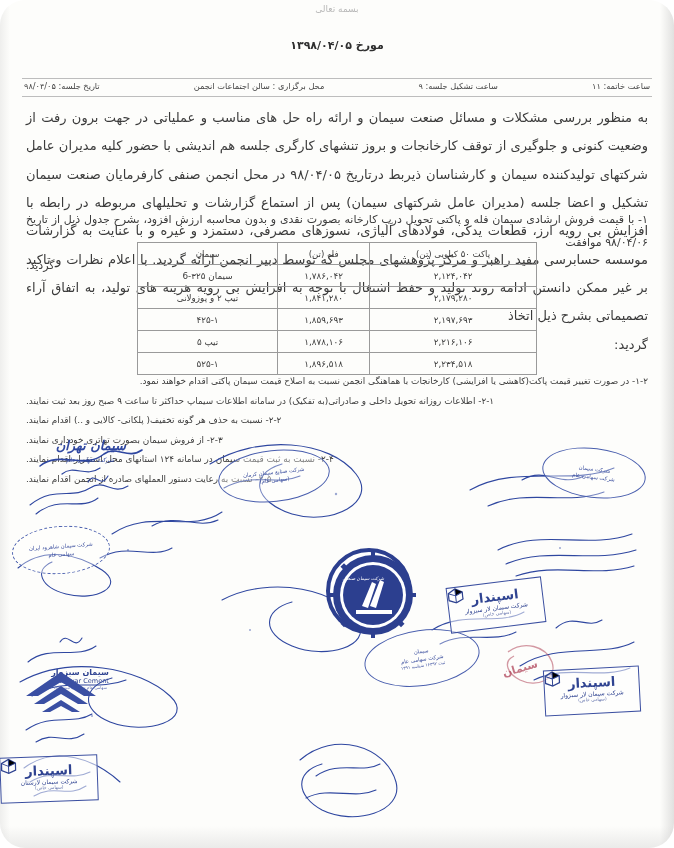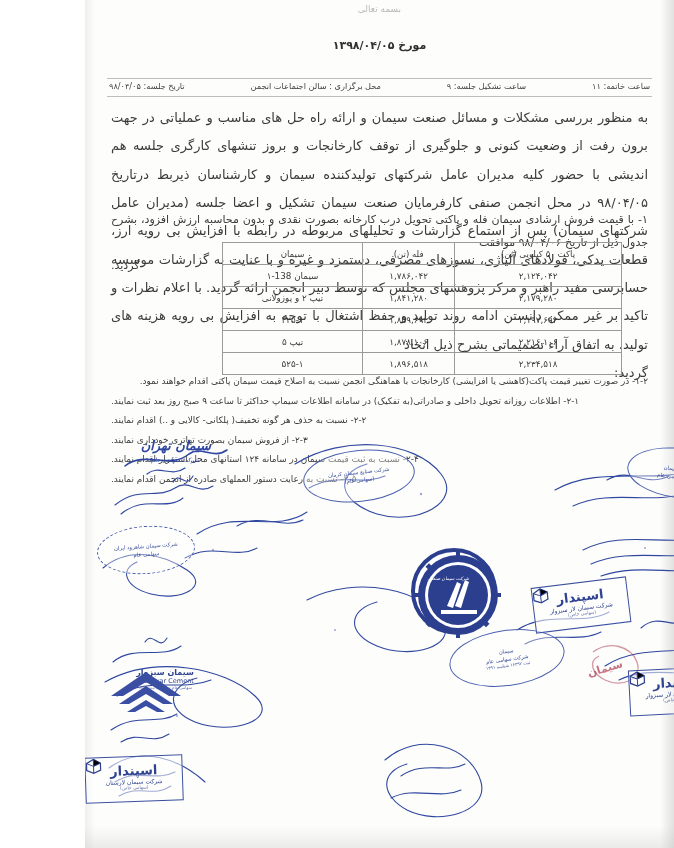--- a/index.html
+++ b/index.html
@@ -2,27 +2,28 @@
 <html lang="fa" dir="rtl"><head>
 <meta charset="utf-8">
 <style>
   html, body {
     margin: 0;
     padding: 0;
     background: #ffffff;
   }
   .page {
     position: relative;
-    width: 589px;
+    width: 674px;
     height: 848px;
     background: #fdfdfb;
     overflow: hidden;
     font-family: "DejaVu Sans", "Liberation Sans", sans-serif;
     color: #3a3a3a;
     direction: rtl;
+    border-radius: 25px;
   }
   
   .scan-shadow-r {
     position: absolute; top: 0; right: 0; width: 14px; height: 100%;
     background: linear-gradient(to left, rgba(190,190,190,.45), rgba(255,255,255,0));
     pointer-events: none;
   }
   .scan-shadow-b {
     position: absolute; bottom: 0; left: 0; width: 100%; height: 22px;
     background: linear-gradient(to top, rgba(200,200,200,.35), rgba(255,255,255,0));
@@ -228,21 +229,21 @@
       <tr>
         <th>پاکت ۵۰ کیلویی (تن)</th>
         <th>فله (تن)</th>
         <th>سیمان</th>
       </tr>
     </thead>
     <tbody>
       <tr>
         <td>۲,۱۲۴,۰۴۲</td>
         <td>۱,۷۸۶,۰۴۲</td>
-        <td>سیمان 138-۱</td>
+        <td>سیمان ۳۲۵-6</td>
       </tr>
       <tr>
         <td>۲,۱۷۹,۲۸۰</td>
         <td>۱,۸۴۱,۲۸۰</td>
         <td>تیپ ۲ و پوزولانی</td>
       </tr>
       <tr>
         <td>۲,۱۹۷,۶۹۳</td>
         <td>۱,۸۵۹,۶۹۳</td>
         <td>۴۲۵-۱</td>

